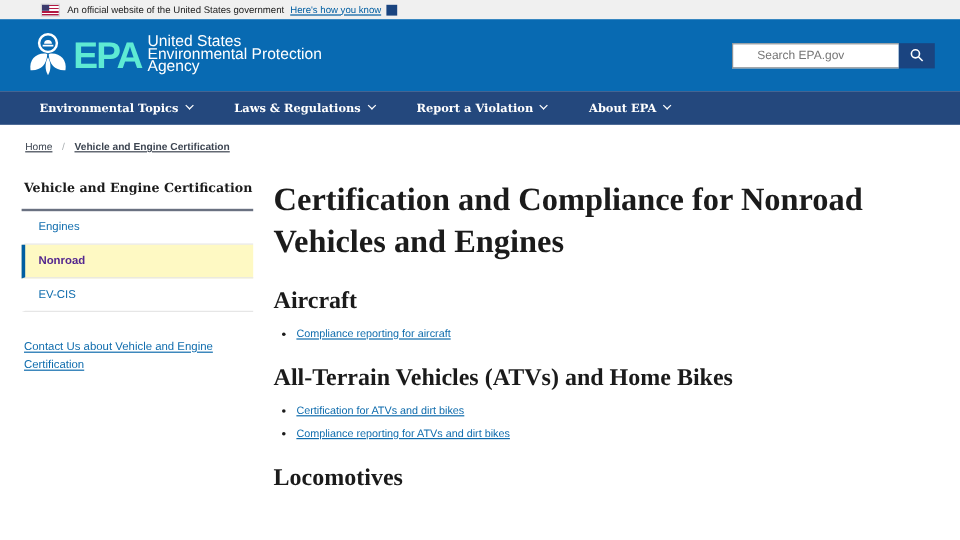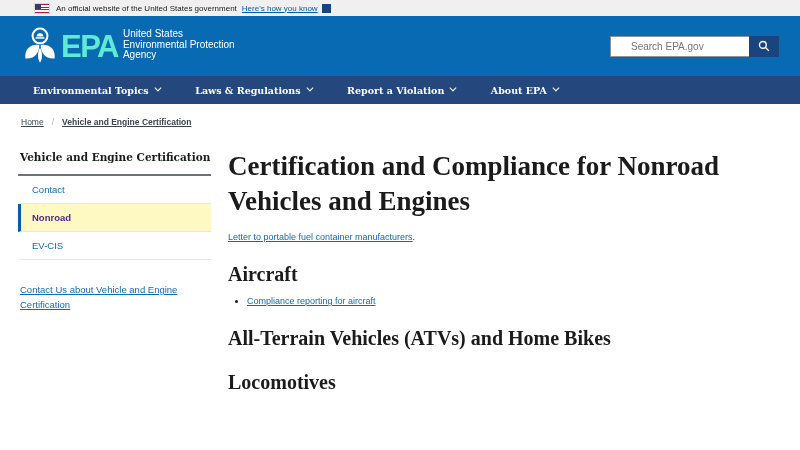--- a/index.html
+++ b/index.html
@@ -14,21 +14,21 @@
   .flag .canton { position: absolute; top: 0; left: 0; width: 6px; height: 5px; background: #3c3b6e; }
   .gov-banner-text { font-size: 8px; color: #1b1b1b; margin-left: 7px; }
   .gov-banner-link { font-size: 8px; color: #005ea2; text-decoration: underline; margin-left: 5px; cursor: pointer; }
   .banner-toggle { width: 9px; height: 9px; background: #1a4480; margin-left: 4px; cursor: pointer; }
 
   
   .site-header { height: 60px; background: #086ab2; display: flex; align-items: center; padding: 0 21px; }
   .logo-group { display: flex; align-items: center; cursor: pointer; }
   .epa-flower { width: 38px; height: 42px; }
   .epa-word { font-size: 31px; font-weight: bold; color: #5eead4; letter-spacing: -1.5px; line-height: 1; margin-left: 2px; }
-  .epa-tagline { color: #fff; font-size: 10px; line-height: 10.5px; margin-left: 5px; margin-top: -2px; }
+  .epa-tagline { color: #fff; font-size: 13px; line-height: 10.5px; margin-left: 5px; margin-top: -2px; }
   .search-area { margin-left: auto; display: flex; height: 21px; }
   .search-input { width: 139px; height: 21px; border: 1px solid #8d9297; border-right: none; font-size: 10px;
                   padding: 0 20px; color: #1b1b1b; outline: none; background: #fff; }
   .search-input::placeholder { color: #757575; }
   .search-btn { width: 30px; height: 21px; background: #1a4480; border: none; display: flex;
                 align-items: center; justify-content: center; cursor: pointer; }
 
   
   .primary-nav { height: 28px; background: #24487d; display: flex; align-items: center; padding-left: 33px; gap: 36px; }
   .nav-item { display: flex; align-items: center; color: #fff; text-decoration: none; cursor: pointer;
@@ -127,38 +127,43 @@
   <a class="crumb">Home</a>
   <span class="crumb-sep">/</span>
   <a class="crumb current">Vehicle and Engine Certification</a>
 </div>
 
 <div class="content">
 
   <div class="sidebar">
     <div class="side-title">Vehicle and Engine Certification</div>
     <div class="side-nav">
-      <a>Contact</a>
+      <a>Engines</a>
       <a class="current">Nonroad</a>
       <a>EV-CIS</a>
     </div>
     <a class="side-contact">Contact Us about Vehicle and Engine Certification</a>
   </div>
 
   <div class="main">
     <h1 class="page-title">Certification and Compliance for Nonroad Vehicles and Engines</h1>
 
-    <p class="intro">
-      <a>Letter to portable fuel container manufacturers</a><span>.</span>
-    </p>
 
     <h2 class="section-h">Aircraft</h2>
     <ul class="link-list">
       <li>
         <a>Compliance reporting for aircraft</a>
       </li>
     </ul>
 
     <h2 class="section-h">All-Terrain Vehicles (ATVs) and Home Bikes</h2>
+    <ul class="link-list">
+      <li>
+        <a>Certification for ATVs and dirt bikes</a>
+      </li>
+      <li>
+        <a>Compliance reporting for ATVs and dirt bikes</a>
+      </li>
+    </ul>
 
     <h2 class="section-h">Locomotives</h2>
   </div>
 </div>
 
 </body></html>

